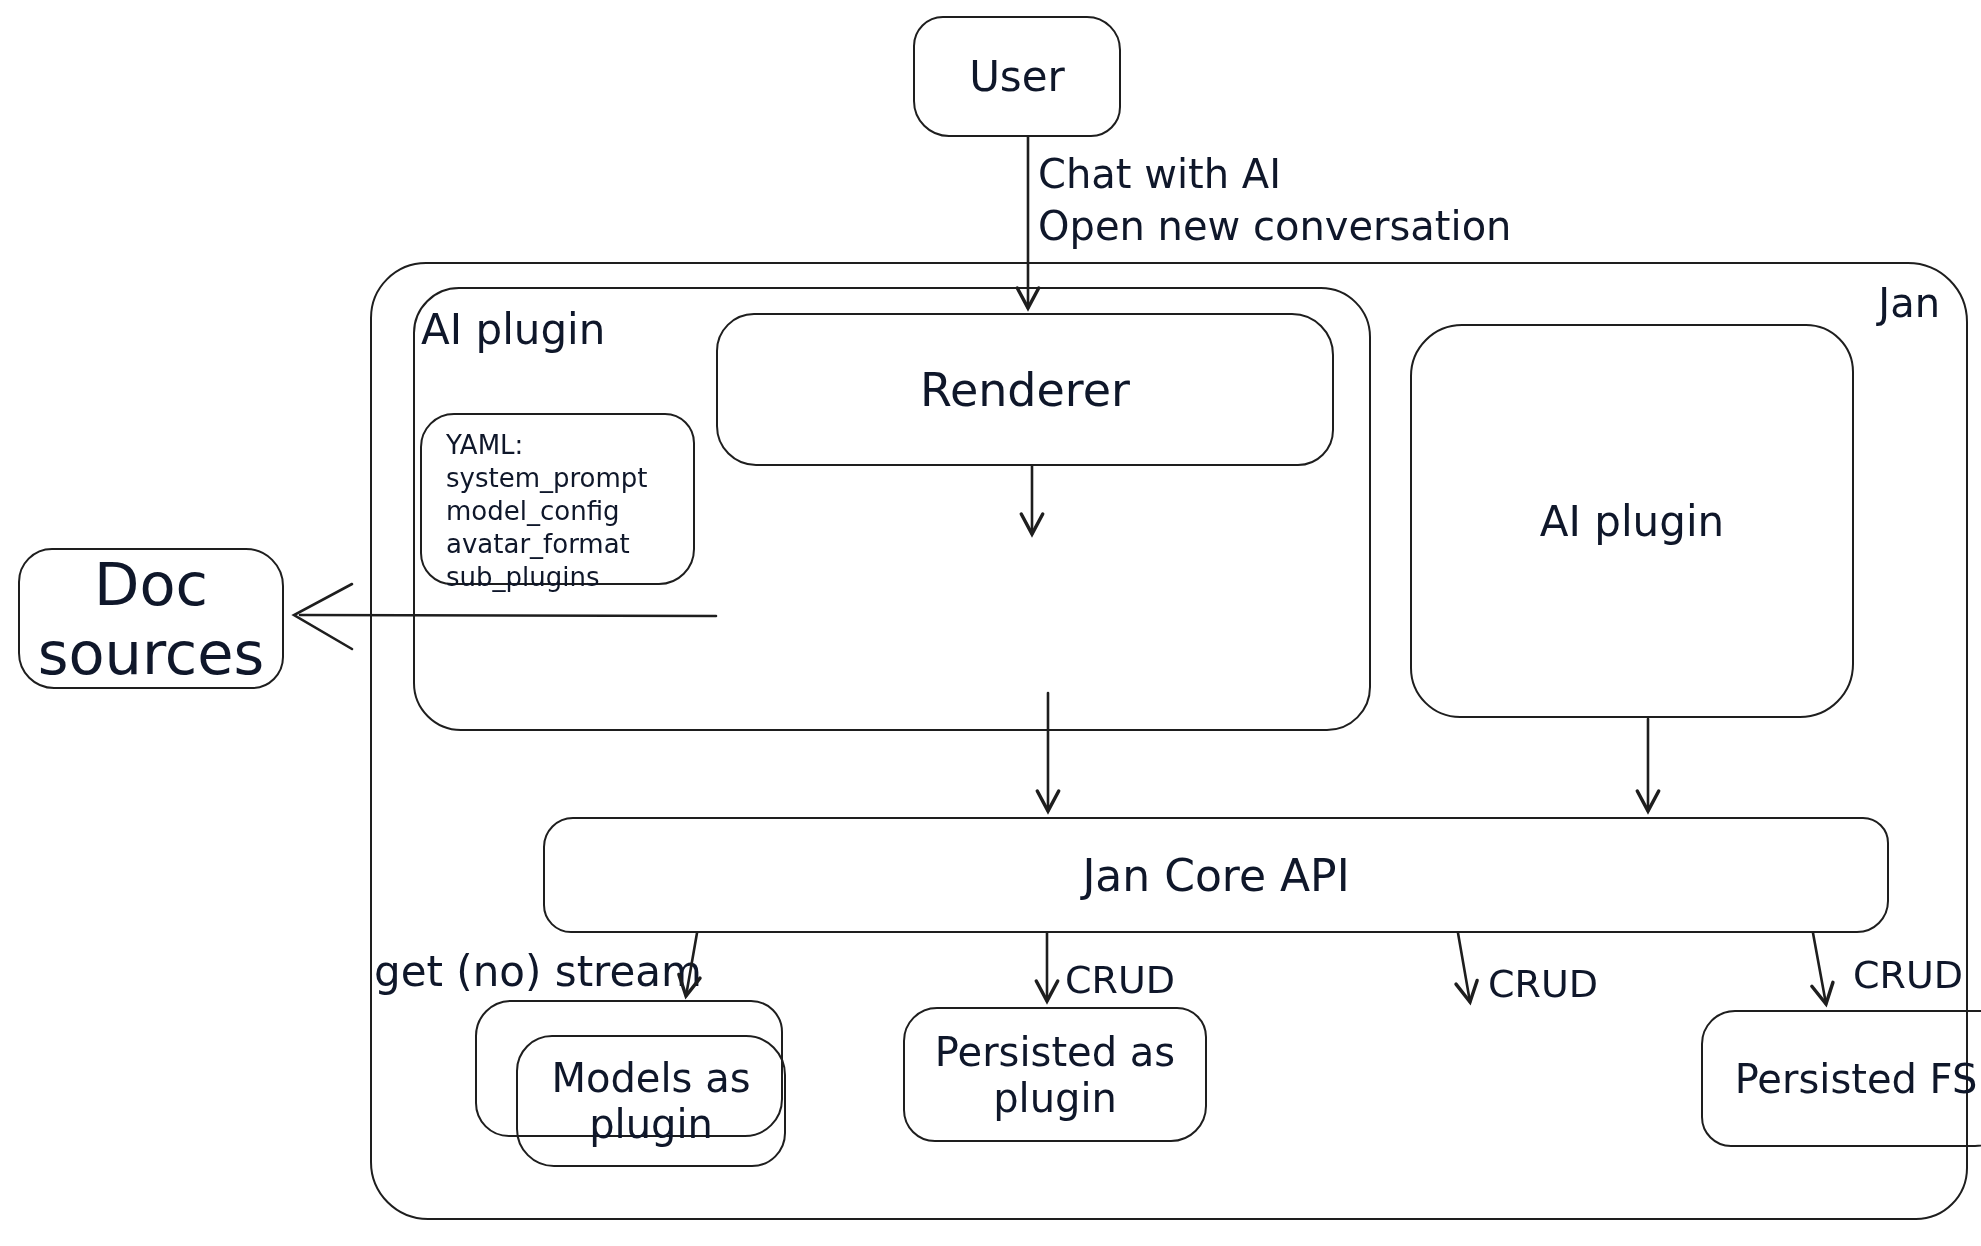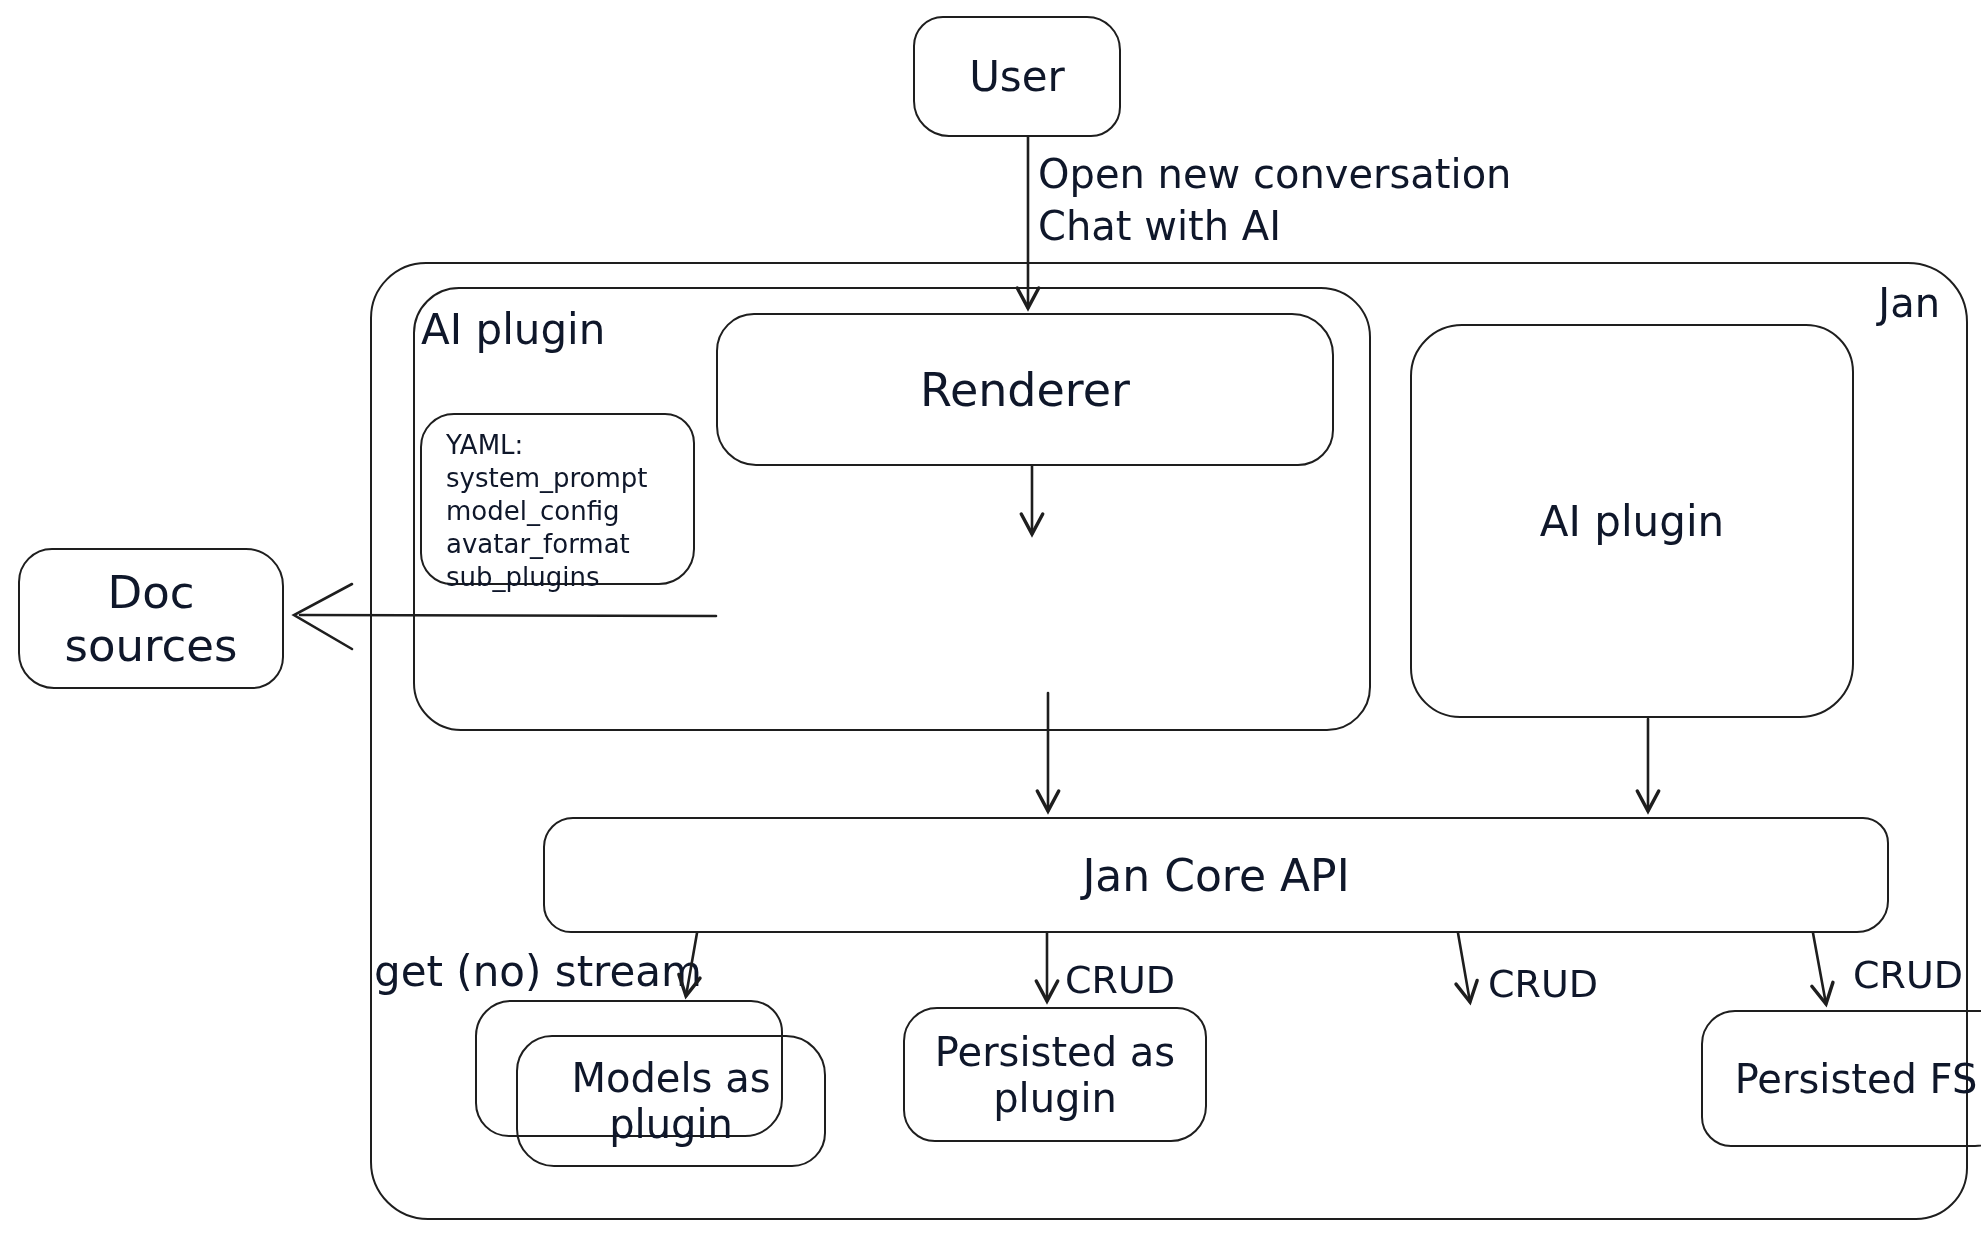--- a/index.html
+++ b/index.html
@@ -29,24 +29,24 @@
   .jan-box       {left:370px; top:262px; width:1598px;height:958px; border-radius:56px 60px 52px 58px;}
   .jan-label     {right:26px; top:16px;  font-size:40px;}
   .plugin-left   {left:413px; top:287px; width:958px; height:444px; border-radius:46px 50px 44px 48px;}
   .plugin-left-label{left:6px; top:16px; font-size:42px;}
   .renderer-box  {left:716px; top:313px; width:618px; height:153px; border-radius:38px 42px 36px 40px; font-size:46px;}
   .backend-box   {left:716px; top:540px; width:618px; height:153px; border-radius:38px 36px 42px 40px; font-size:46px;}
   .yaml-box      {left:420px; top:413px; width:275px; height:172px; border-radius:34px 30px 36px 32px;
                   justify-content:flex-start; align-items:flex-start;}
   .yaml-text     {padding:14px 0 0 24px; font-size:26px; line-height:33px; text-align:left;}
   .plugin-right  {left:1410px;top:324px; width:444px; height:394px; border-radius:52px 48px 54px 50px; font-size:42px;}
-  .doc-box       {left:18px;  top:548px; width:266px; height:141px; border-radius:34px 38px 32px 36px; font-size:45px;}
+  .doc-box       {left:18px;  top:548px; width:266px; height:141px; border-radius:34px 38px 32px 36px; font-size:59px;}
   .core-box      {left:543px; top:817px; width:1346px;height:116px; border-radius:30px 26px 32px 28px; font-size:44px;}
   .models-back   {left:475px; top:1000px;width:308px; height:137px; border-radius:36px 32px 38px 34px;}
-  .models-front  {left:516px; top:1035px;width:310px; height:132px; border-radius:36px 40px 34px 38px; font-size:40px; line-height:1.15;}
+  .models-front  {left:516px; top:1035px;width:270px; height:132px; border-radius:36px 40px 34px 38px; font-size:40px; line-height:1.15;}
   .vectordb-box  {left:903px; top:1007px;width:304px; height:135px; border-radius:34px 30px 36px 32px; font-size:40px; line-height:1.15;}
   .pdb-box       {left:1319px;top:1008px;width:303px; height:135px; border-radius:32px 36px 30px 34px; font-size:40px;}
   .pfs-box       {left:1657px;top:1010px;width:310px; height:137px; border-radius:34px 32px 36px 30px; font-size:40px;margin-left:44px;}
   
   .lbl-open      {left:1038px;top:148px; font-size:40px; line-height:52px;}
   .lbl-stream    {left:374px; top:947px; font-size:42px;}
   .lbl-crud-1    {left:1065px;top:958px; font-size:38px;}
   .lbl-crud-2    {left:1488px;top:962px; font-size:38px;}
   .lbl-crud-3    {left:1853px;top:953px; font-size:38px;}
 </style>
@@ -102,22 +102,22 @@
   <div class="node vectordb-box">
     <span class="lbl">Persisted as plugin</span>
   </div>
 
 
   <div class="node pfs-box">
     <span class="lbl">Persisted FS</span>
   </div>
 
   <div class="edge-label lbl-open">
+    <div>Chat with AI</div>
     <div>Open new conversation</div>
-    <div>Chat with AI</div>
   </div>
   <div class="edge-label lbl-stream">get (no) stream</div>
   <div class="edge-label lbl-crud-1">CRUD</div>
   <div class="edge-label lbl-crud-2">CRUD</div>
   <div class="edge-label lbl-crud-3">CRUD</div>
 
   <svg class="wires" width="1981" height="1246" viewBox="0 0 1981 1246">
     <defs>
       <marker id="arrow" viewBox="0 0 20 20" refX="17" refY="10" markerWidth="11" markerHeight="11" orient="auto">
         <path d="M3,2.5 L17,10 L3,17.5" fill="none" stroke="#1e1e1e" stroke-width="2.4" stroke-linecap="round"></path>

